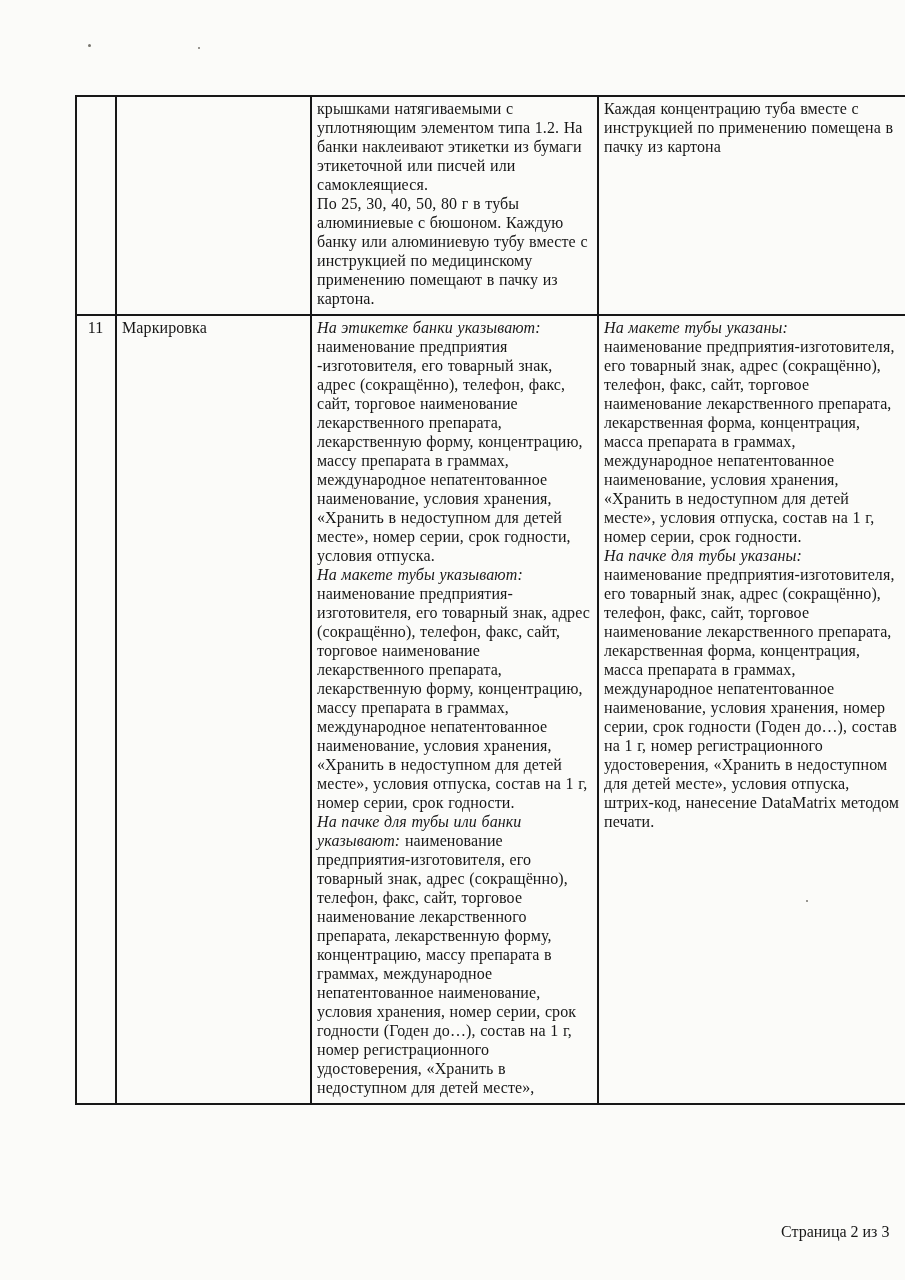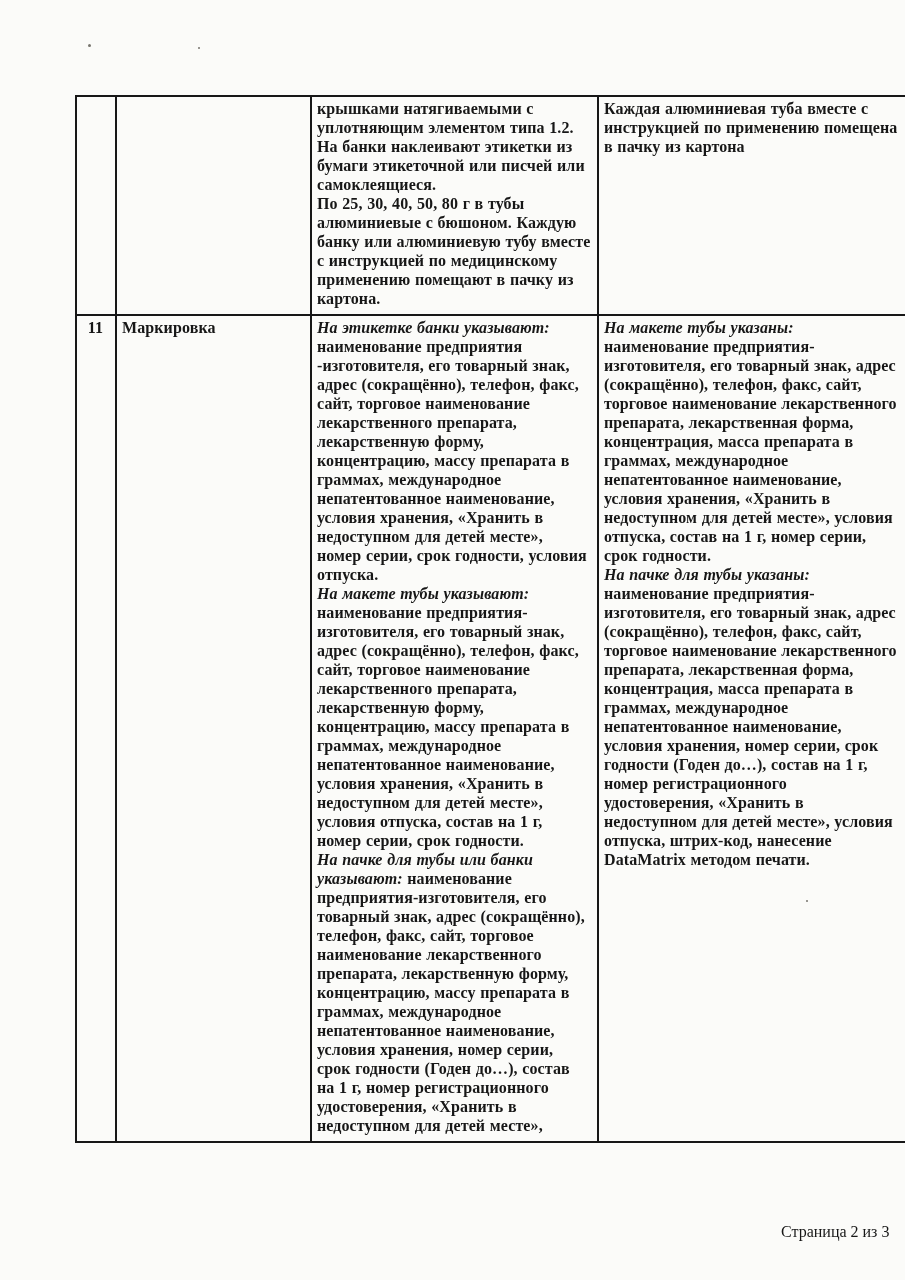--- a/index.html
+++ b/index.html
@@ -21,21 +21,21 @@
   }
   table.spec {
     border-collapse: collapse;
     width: 100%;
     table-layout: fixed;
   }
   table.spec td {
     border: 2px solid var(--ink, #171717);
     vertical-align: top;
     padding: 2px 6px 6px 5px;
-    font-weight: 700;
+    font-weight: 400;
     font-size: 16px;
     line-height: 19px;
     letter-spacing: 0.1px;
     word-spacing: 0.5px;
   }
   col.c1 { width: 40px; }
   col.c2 { width: 195px; }
   col.c3 { width: 287px; }
   col.c4 { width: 310px; }
   td.num { padding-left: 8px; text-align: center; }
@@ -70,21 +70,21 @@
       <col class="c1">
         <col class="c2">
         <col class="c3">
         <col class="c4">
     </colgroup>
     <tbody>
       <tr>
         <td class="num"></td>
         <td></td>
         <td><span>крышками натягиваемыми с уплотняющим элементом типа 1.2. На банки наклеивают этикетки из бумаги этикеточной или писчей или самоклеящиеся. </span><br><span>По 25, 30, 40, 50, 80 г в тубы алюминиевые с бюшоном. Каждую банку или алюминиевую тубу вместе с инструкцией по медицинскому применению помещают в пачку из картона. </span></td>
-        <td><span>Каждая алюминиевая туба вместе с инструкцией по применению помещена в пачку из картона </span></td>
+        <td><span>Каждая концентрацию туба вместе с инструкцией по применению помещена в пачку из картона </span></td>
       </tr>
       <tr>
         <td class="num">11</td>
         <td>Маркировка</td>
         <td><span class="it">На этикетке банки указывают: </span><br><span>наименование предприятия -изготовителя, его товарный знак, адрес (сокращённо), телефон, факс, сайт, торговое наименование лекарственного препарата, лекарственную форму, концентрацию, массу препарата в граммах, международное непатентованное наименование, условия хранения,  «Хранить в недоступном для детей месте», номер серии, срок годности, условия отпуска. </span><br><span class="it">На макете тубы указывают: </span><br><span>наименование предприятия-изготовителя, его товарный знак, адрес (сокращённо), телефон, факс, сайт, торговое наименование лекарственного препарата, лекарственную форму, концентрацию, массу препарата в граммах, международное непатентованное наименование, условия хранения, «Хранить в недоступном для детей месте», условия отпуска, состав на 1 г, номер серии, срок годности. </span><br><span class="it">На пачке для тубы или банки указывают: </span><span>наименование предприятия-изготовителя, его товарный знак, адрес (сокращённо), телефон, факс, сайт, торговое наименование лекарственного препарата, лекарственную форму, концентрацию, массу препарата в граммах, международное непатентованное наименование, условия хранения, номер серии, срок годности (Годен до…), состав на 1 г, номер регистрационного удостоверения, «Хранить в недоступном для детей месте», </span></td>
         <td><span class="it">На макете тубы указаны: </span><br><span>наименование предприятия-изготовителя, его товарный знак, адрес (сокращённо), телефон, факс, сайт, торговое наименование лекарственного препарата, лекарственная форма, концентрация, масса препарата в граммах, международное непатентованное наименование, условия хранения, «Хранить в недоступном для детей месте», условия отпуска, состав на  1 г, номер серии, срок годности. </span><br><span class="it">На пачке для тубы указаны: </span><br><span>наименование предприятия-изготовителя, его товарный знак, адрес (сокращённо), телефон, факс, сайт, торговое наименование лекарственного препарата, лекарственная форма, концентрация, масса препарата в граммах, международное непатентованное наименование, условия хранения, номер серии, срок годности (Годен до…), состав на 1 г, номер регистрационного удостоверения, «Хранить в недоступном для детей месте», условия отпуска, штрих-код, нанесение DataMatrix  методом печати. </span></td>
       </tr>
     </tbody>
   </table>
 </div>

